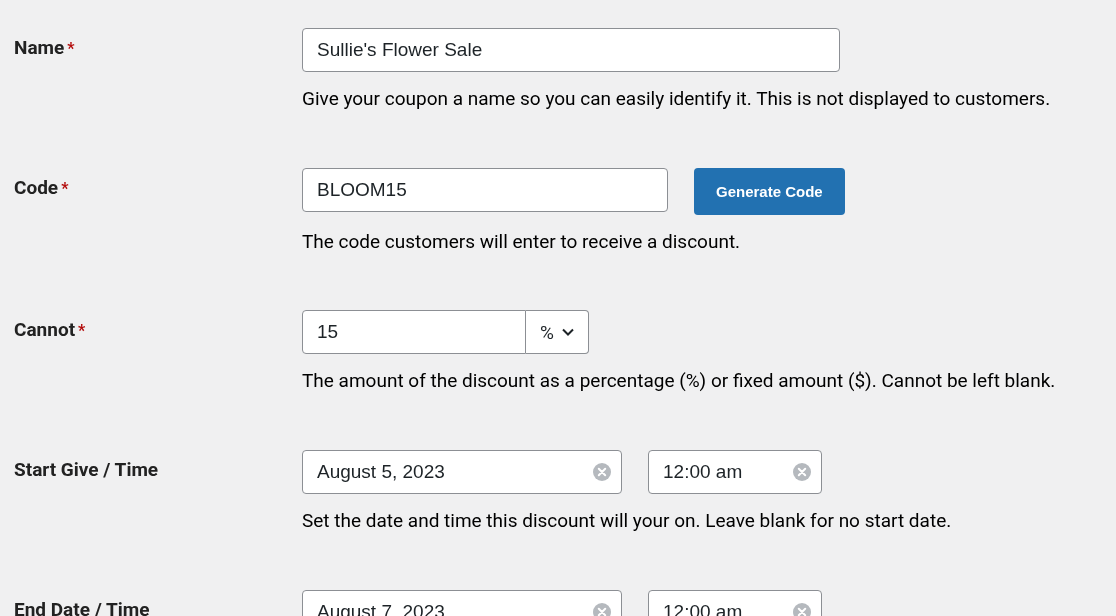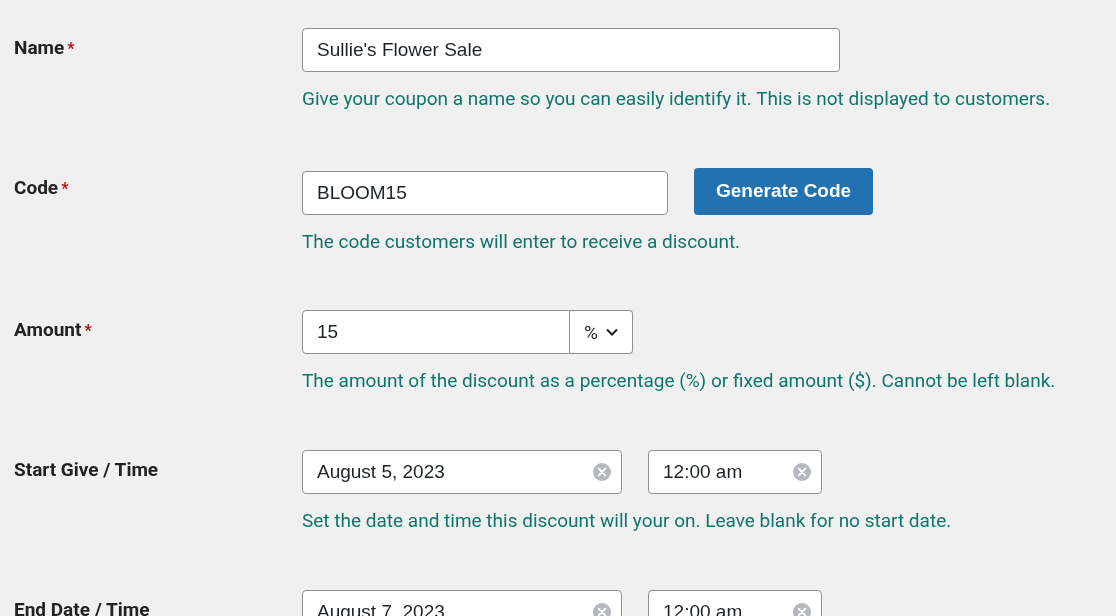--- a/index.html
+++ b/index.html
@@ -39,47 +39,47 @@
     margin-left: 3px;
   }
   .field-col {
     flex: 1 1 auto;
     display: flex;
     flex-direction: column;
     gap: 14px;
   }
   .controls {
     display: flex;
-    align-items: flex-end;
+    align-items: flex-start;
     gap: 26px;
   }
   .help {
     font-size: 19px;
-    color: #0f766e;
+    color: #000000;
     line-height: 1.35;
     max-width: 800px;
   }
   .text-input {
     height: 44px;
     padding: 0 14px;
     font-size: 19px;
     color: #1d2327;
     background: #ffffff;
     border: 1px solid #8c8f94;
     border-radius: 4px;
     outline: none;
   }
   .w-538 { width: 538px; }
   .w-338 { width: 366px; }
   .amount-group {
     display: inline-flex;
     height: 44px;
   }
   .amount-group .amt {
-    width: 268px;
+    width: 224px;
     border-top-right-radius: 0;
     border-bottom-right-radius: 0;
   }
   .unit-select {
     display: inline-flex;
     align-items: center;
     gap: 6px;
     padding: 0 12px 0 14px;
     height: 44px;
     background: #ffffff;
@@ -97,21 +97,21 @@
   .btn-primary {
     display: inline-flex;
     align-items: center;
     justify-content: center;
     height: 47px;
     padding: 0 22px;
     background: #2271b1;
     color: #ffffff;
     border: none;
     border-radius: 4px;
-    font-size: 19px;
+    font-size: 15px;
     font-weight: 600;
     cursor: pointer;
   }
   .date-group { display:flex; gap:26px; }
   .date-wrap, .time-wrap {
     position: relative;
   }
   .date-wrap .text-input { width: 320px; padding-right: 40px; }
   .time-wrap .text-input { width: 174px; padding-right: 21px; }
   .clear-btn {
@@ -156,21 +156,21 @@
       <div class="controls">
         <input type="text" class="text-input w-338" value="BLOOM15" style="">
         <button class="btn-primary">Generate Code</button>
       </div>
       <div class="help">The code customers will enter to receive a discount.</div>
     </div>
   </div>
 
   <div class="row">
     <div class="label-col">
-      <span class="label">Amount</span><span class="req">*</span>
+      <span class="label">Cannot</span><span class="req">*</span>
     </div>
     <div class="field-col">
       <div class="controls">
         <div class="amount-group">
           <input type="text" class="text-input amt" value="15" style="">
           <div class="unit-select">
             <span>%</span>
             <span class="chev">
               <svg width="16" height="16" viewBox="0 0 16 16">
                   <path d="M3 5.5 L8 10.5 L13 5.5" fill="none" stroke="#1d2327" stroke-width="2"></path>

